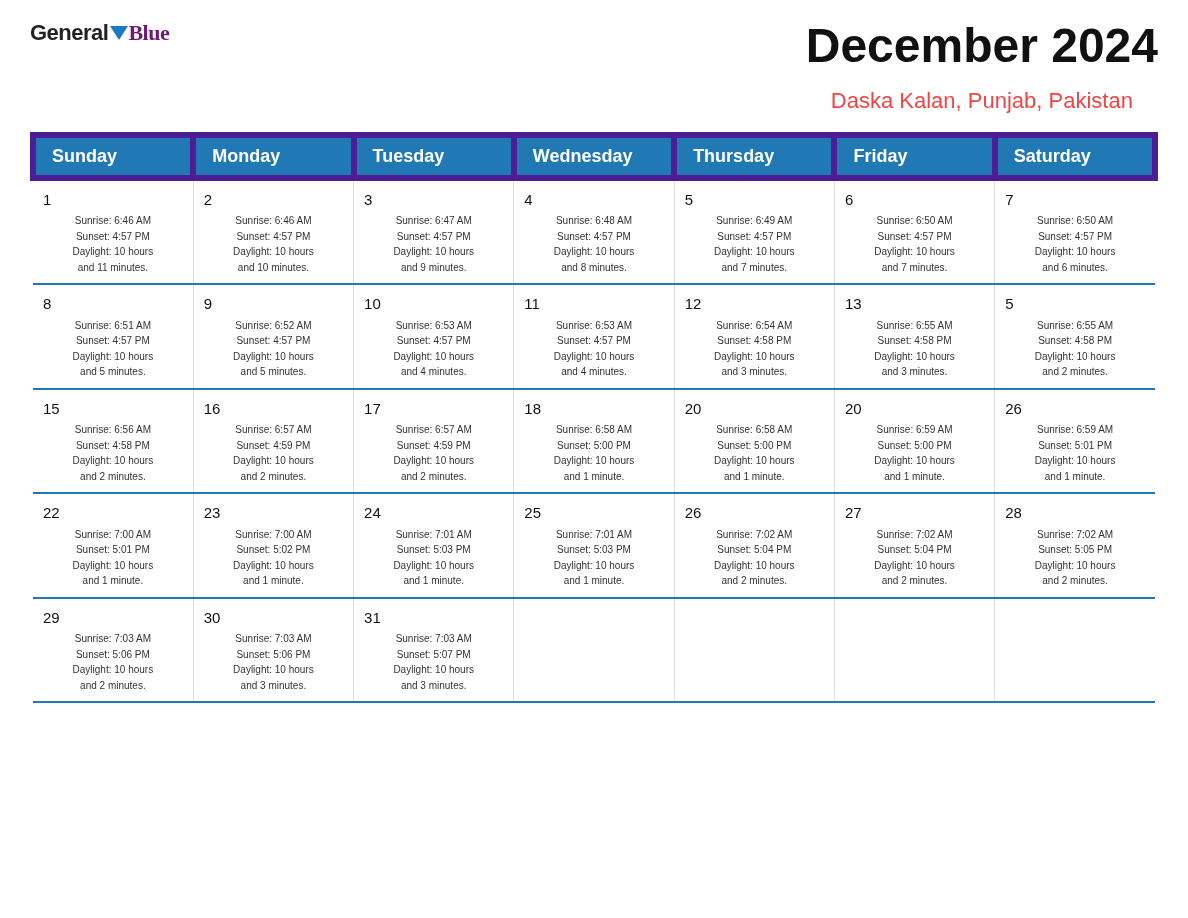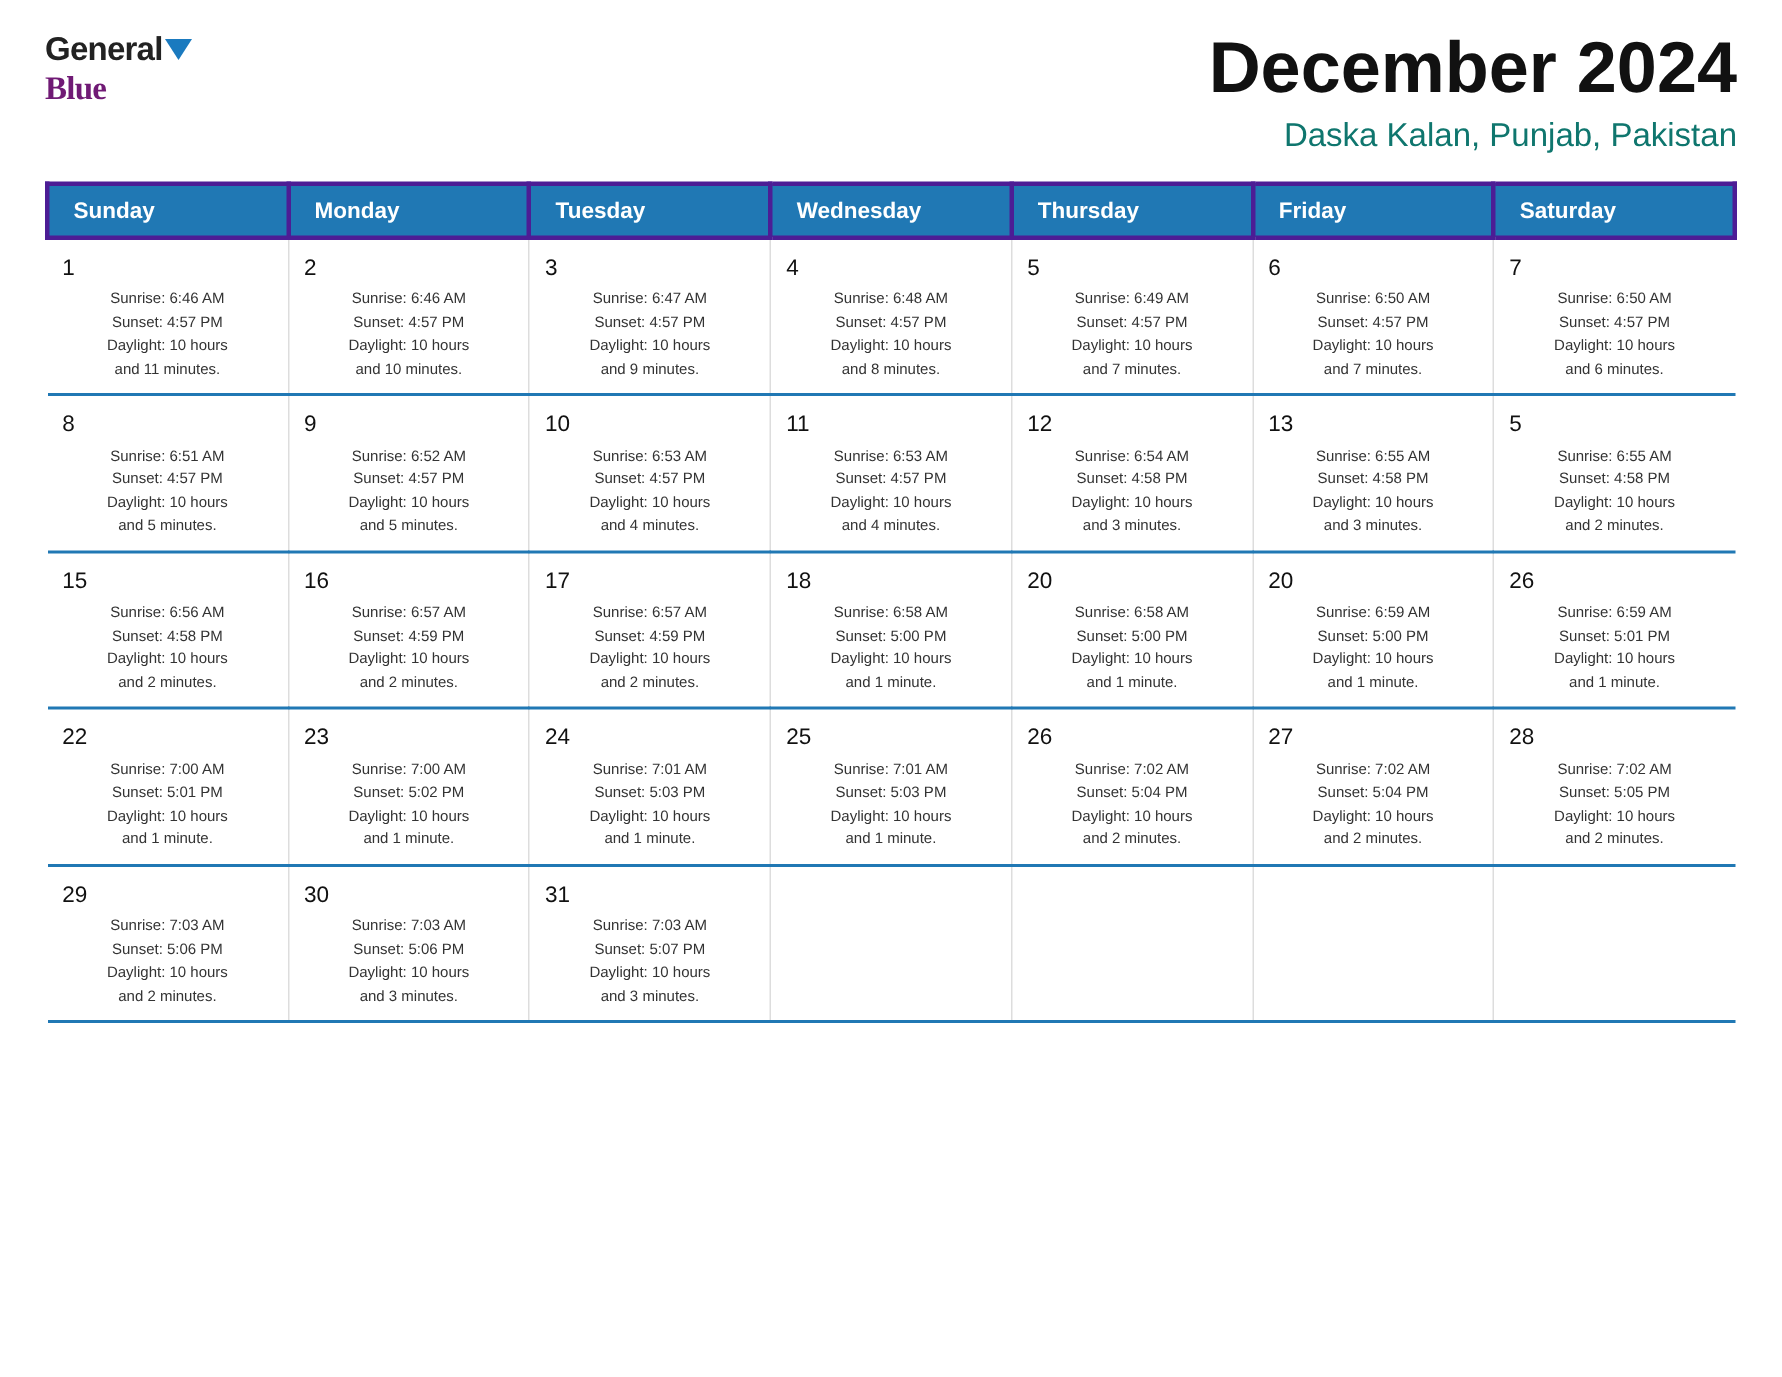--- a/index.html
+++ b/index.html
@@ -10,22 +10,22 @@
       color: #222;
     }
     .header {
       display: flex;
       justify-content: space-between;
       align-items: flex-start;
       margin-bottom: 18px;
     }
     .logo {
       display: flex;
-      flex-direction: column;
-      align-items: flex-start;
+      flex-direction: row;
+      align-items: center;
     }
     .logo-general {
       font-size: 22px;
       font-weight: bold;
       color: #222;
       letter-spacing: -0.5px;
     }
     .logo-blue {
       font-size: 22px;
       font-weight: bold;
@@ -51,38 +51,39 @@
       text-align: right;
     }
     .month-title {
       font-size: 48px;
       font-weight: bold;
       color: #111;
       line-height: 1.1;
     }
     .location-title {
       font-size: 22px;
-      color: #0f766e;
-      margin-top: 4px;
+      color: #ef4444;
+      margin-top: 15px;
+      text-align: center;
     }
     table {
       width: 100%;
       border-collapse: collapse;
       table-layout: fixed;
     }
     thead tr {
       background-color: #2078b4;
     }
     thead th {
       color: #fff;
-      font-size: 15px;
+      font-size: 18px;
       font-weight: bold;
       padding: 8px 16px;
       text-align: left;
-      border: 3px solid #4c1d95;
+      border: 6px solid #4c1d95;
     }
     tbody tr {
       border-bottom: 2px solid #2078b4;
     }
     tbody td {
       vertical-align: top;
       padding: 8px 10px;
       border-right: 1px solid #ddd;
       font-size: 13px;
       line-height: 1.5;

